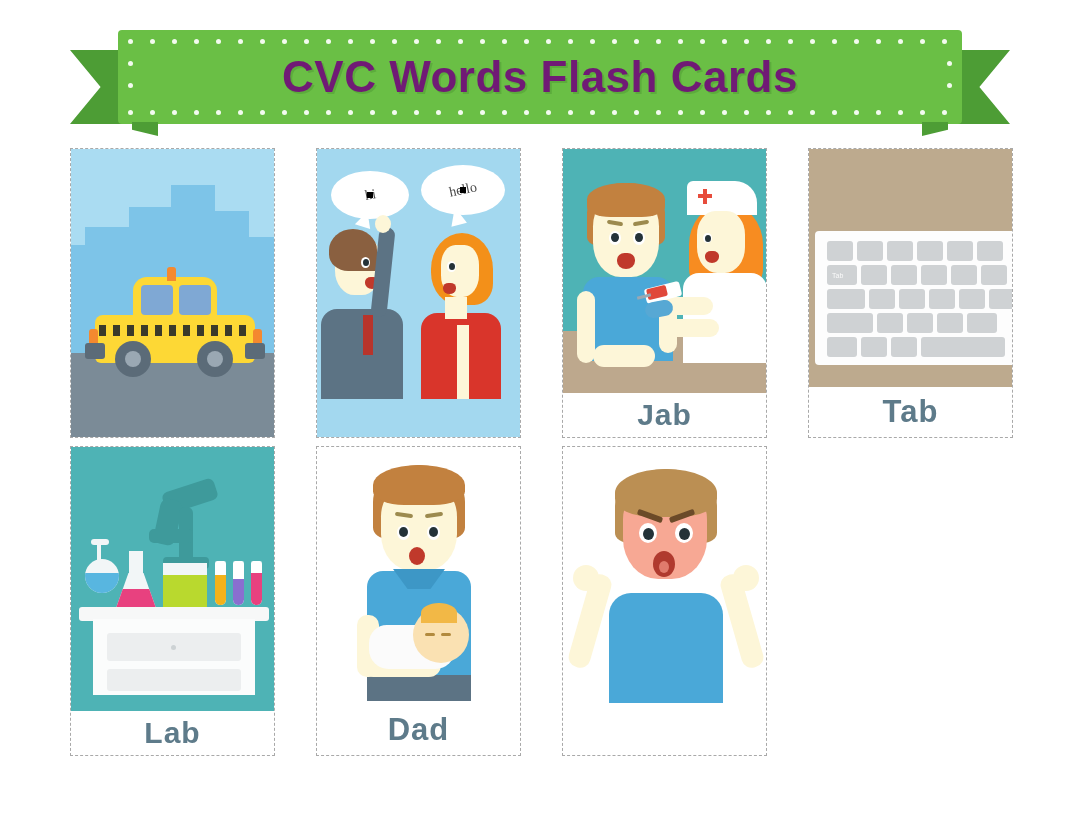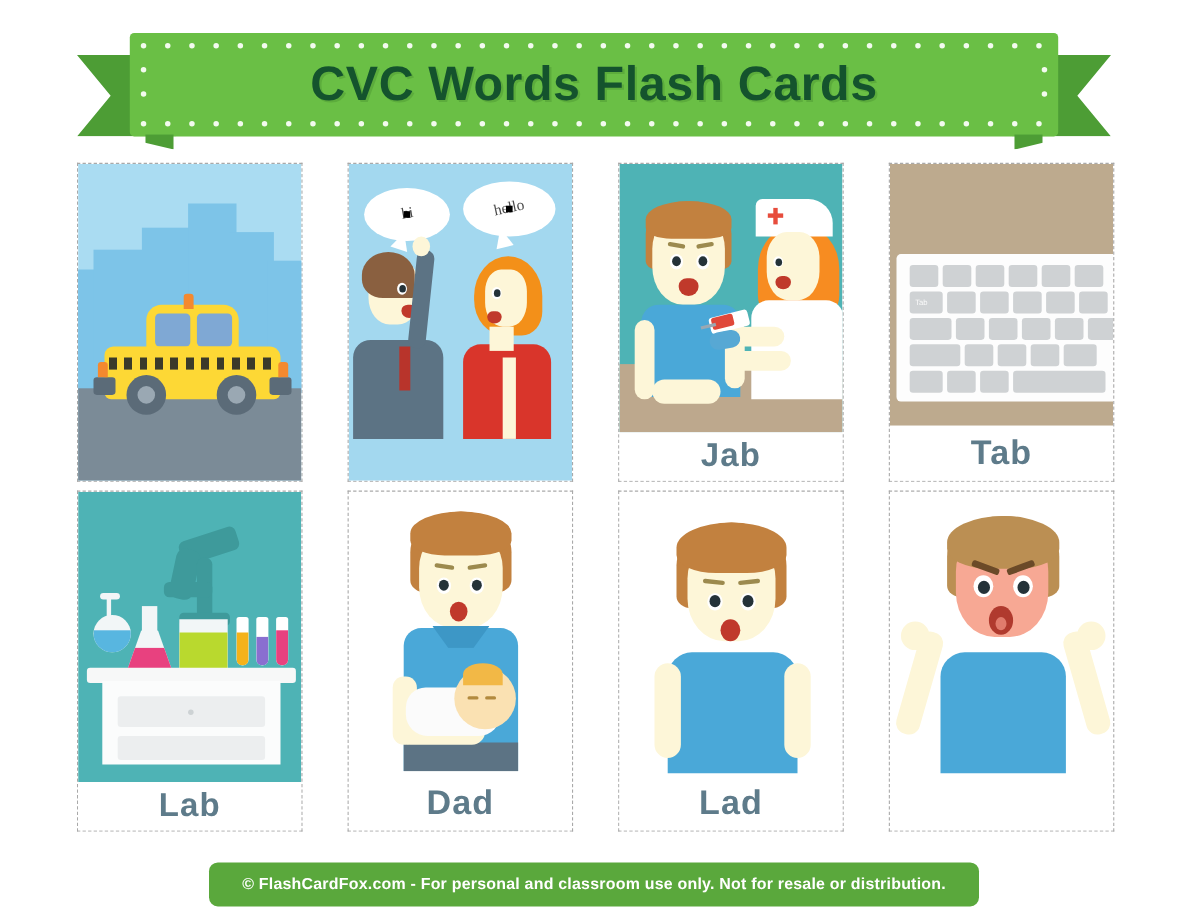--- a/index.html
+++ b/index.html
@@ -26,21 +26,21 @@
   .banner .corner-l, .banner .corner-r {
     position: absolute; bottom: -12px; width: 26px; height: 14px; background: #4d9d35;
   }
   .banner .corner-l { left: 14px; clip-path: polygon(0 0, 100% 0, 100% 100%, 0 55%); }
   .banner .corner-r { right: 14px; clip-path: polygon(0 0, 100% 0, 100% 55%, 0 100%); }
   .dots { position: absolute; inset: 9px 10px; pointer-events: none; }
   .dots span { position: absolute; width: 5px; height: 5px; border-radius: 50%; background: #f3fbef; }
   .banner-title {
     position: absolute; inset: 0;
     display: flex; align-items: center; justify-content: center;
-    font-size: 44px; font-weight: bold; color: #14532d;
+    font-size: 44px; font-weight: bold; color: #701a75;
     letter-spacing: 0.5px;
     text-shadow: 2px 2px 0 rgba(60,130,40,0.30);
   }
 
   
   .grid {
     position: absolute; left: 70px; top: 148px;
     width: 944px; height: 618px;
     display: grid;
     grid-template-columns: repeat(4, 205px);
@@ -459,44 +459,20 @@
         <div style="position:absolute;left:104px;top:156px;width:36px;height:20px;background:#f2b846;
              border-radius:50% 50% 0 0;"></div>
         <div style="position:absolute;left:108px;top:186px;width:10px;height:3px;background:#b28a3e;
              border-radius:2px;"></div>
         <div style="position:absolute;left:124px;top:186px;width:10px;height:3px;background:#b28a3e;
              border-radius:2px;"></div>
       </div>
       <div class="card-label">Dad</div>
     </div>
 
-    <div class="card row2">
-      <div class="card-art">
-        <div class="sky" style="background:#ffffff"></div>
-        <div class="hair" style="left:52px;top:28px;width:100px;height:78px;background:#c2813f;
-             border-radius:50% 50% 14% 14%;"></div>
-        <div class="head" style="left:62px;top:44px;width:80px;height:92px;"></div>
-        <div class="hair" style="left:52px;top:28px;width:100px;height:46px;background:#c2813f;
-             border-radius:50% 50% 36% 36%;"></div>
-        <div class="brow" style="left:76px;top:80px;width:20px;height:4px;transform:rotate(6deg)"></div>
-        <div class="brow" style="left:108px;top:80px;width:20px;height:4px;transform:rotate(-6deg)"></div>
-        <div class="eye" style="left:80px;top:92px;width:14px;height:16px;">
-            <i style="width:10px;height:11px"></i>
-          </div>
-        <div class="eye" style="left:110px;top:92px;width:14px;height:16px;">
-            <i style="width:10px;height:11px"></i>
-          </div>
-        <div class="mouth" style="left:92px;top:116px;width:18px;height:20px;border-radius:50%;"></div>
-        <div class="torso" style="left:44px;top:146px;width:118px;height:110px;background:#4aa8d8;
-             border-radius:22px 22px 0 0;"></div>
-        <div class="arm" style="left:32px;top:156px;width:24px;height:86px;border-radius:12px;"></div>
-        <div class="arm" style="left:150px;top:156px;width:24px;height:86px;border-radius:12px;"></div>
-      </div>
-      <div class="card-label">Lad</div>
-    </div>
 
     <div class="card row2">
       <div class="card-art">
         <div class="sky" style="background:#ffffff"></div>
         <div class="hair" style="left:52px;top:22px;width:102px;height:74px;background:#bb8f53;
              border-radius:50% 50% 14% 14%;"></div>
         <div class="head" style="left:60px;top:36px;width:84px;height:96px;background:#f7a894;"></div>
         <div class="hair" style="left:52px;top:22px;width:102px;height:48px;background:#bb8f53;
              border-radius:50% 50% 38% 38%;"></div>
         <div class="brow" style="left:74px;top:66px;width:26px;height:6px;background:#6b4a28;transform:rotate(20deg)"></div>
@@ -514,17 +490,14 @@
 
         <div class="arm" style="left:16px;top:126px;width:22px;height:96px;transform:rotate(16deg);"></div>
         <div class="arm" style="left:168px;top:126px;width:22px;height:96px;transform:rotate(-16deg);"></div>
         <div style="position:absolute;left:10px;top:118px;width:26px;height:26px;background:#fdf6d8;border-radius:50%;"></div>
         <div style="position:absolute;left:170px;top:118px;width:26px;height:26px;background:#fdf6d8;border-radius:50%;"></div>
       </div>
     </div>
 
   </div>
 
-  <div class="footer">
-    <span>© FlashCardFox.com - For personal and classroom use only. Not for resale or distribution.</span>
-  </div>
 
 </div>
 
 </body></html>

